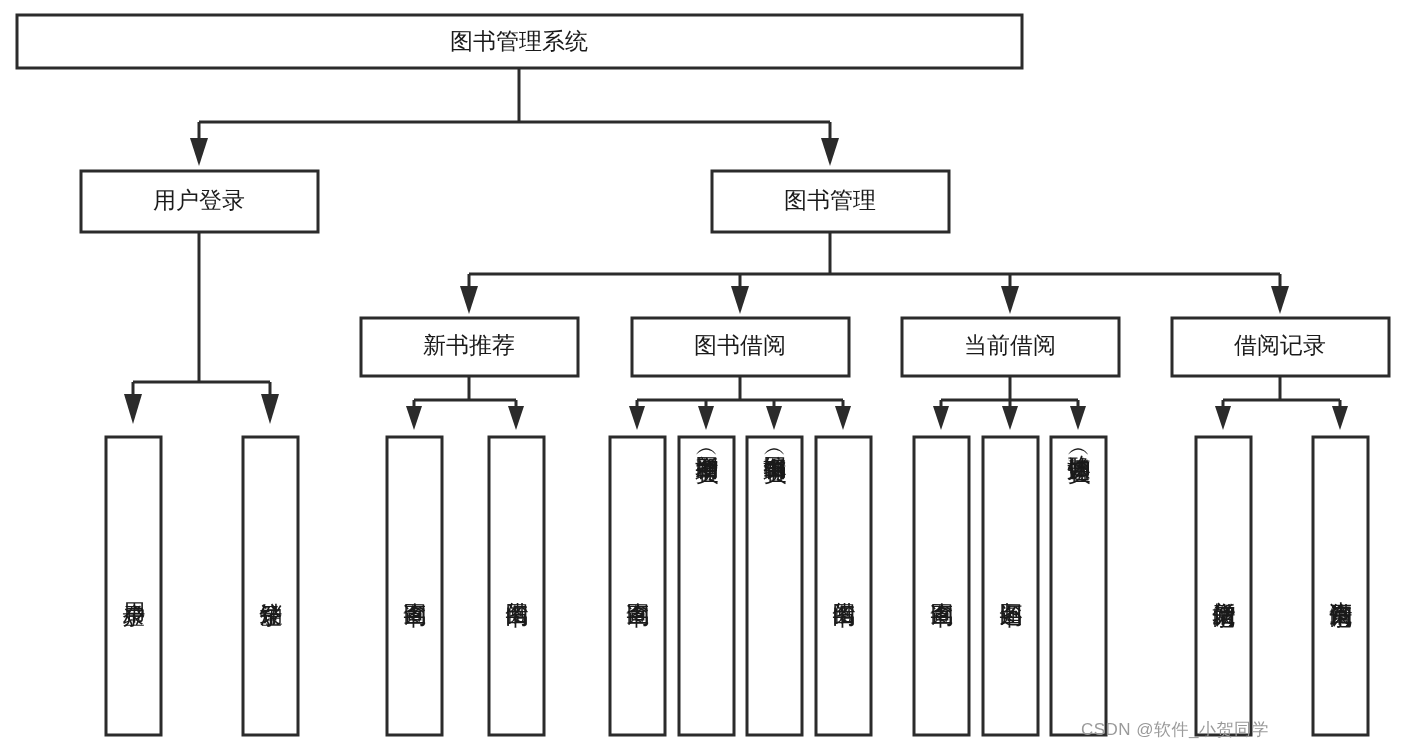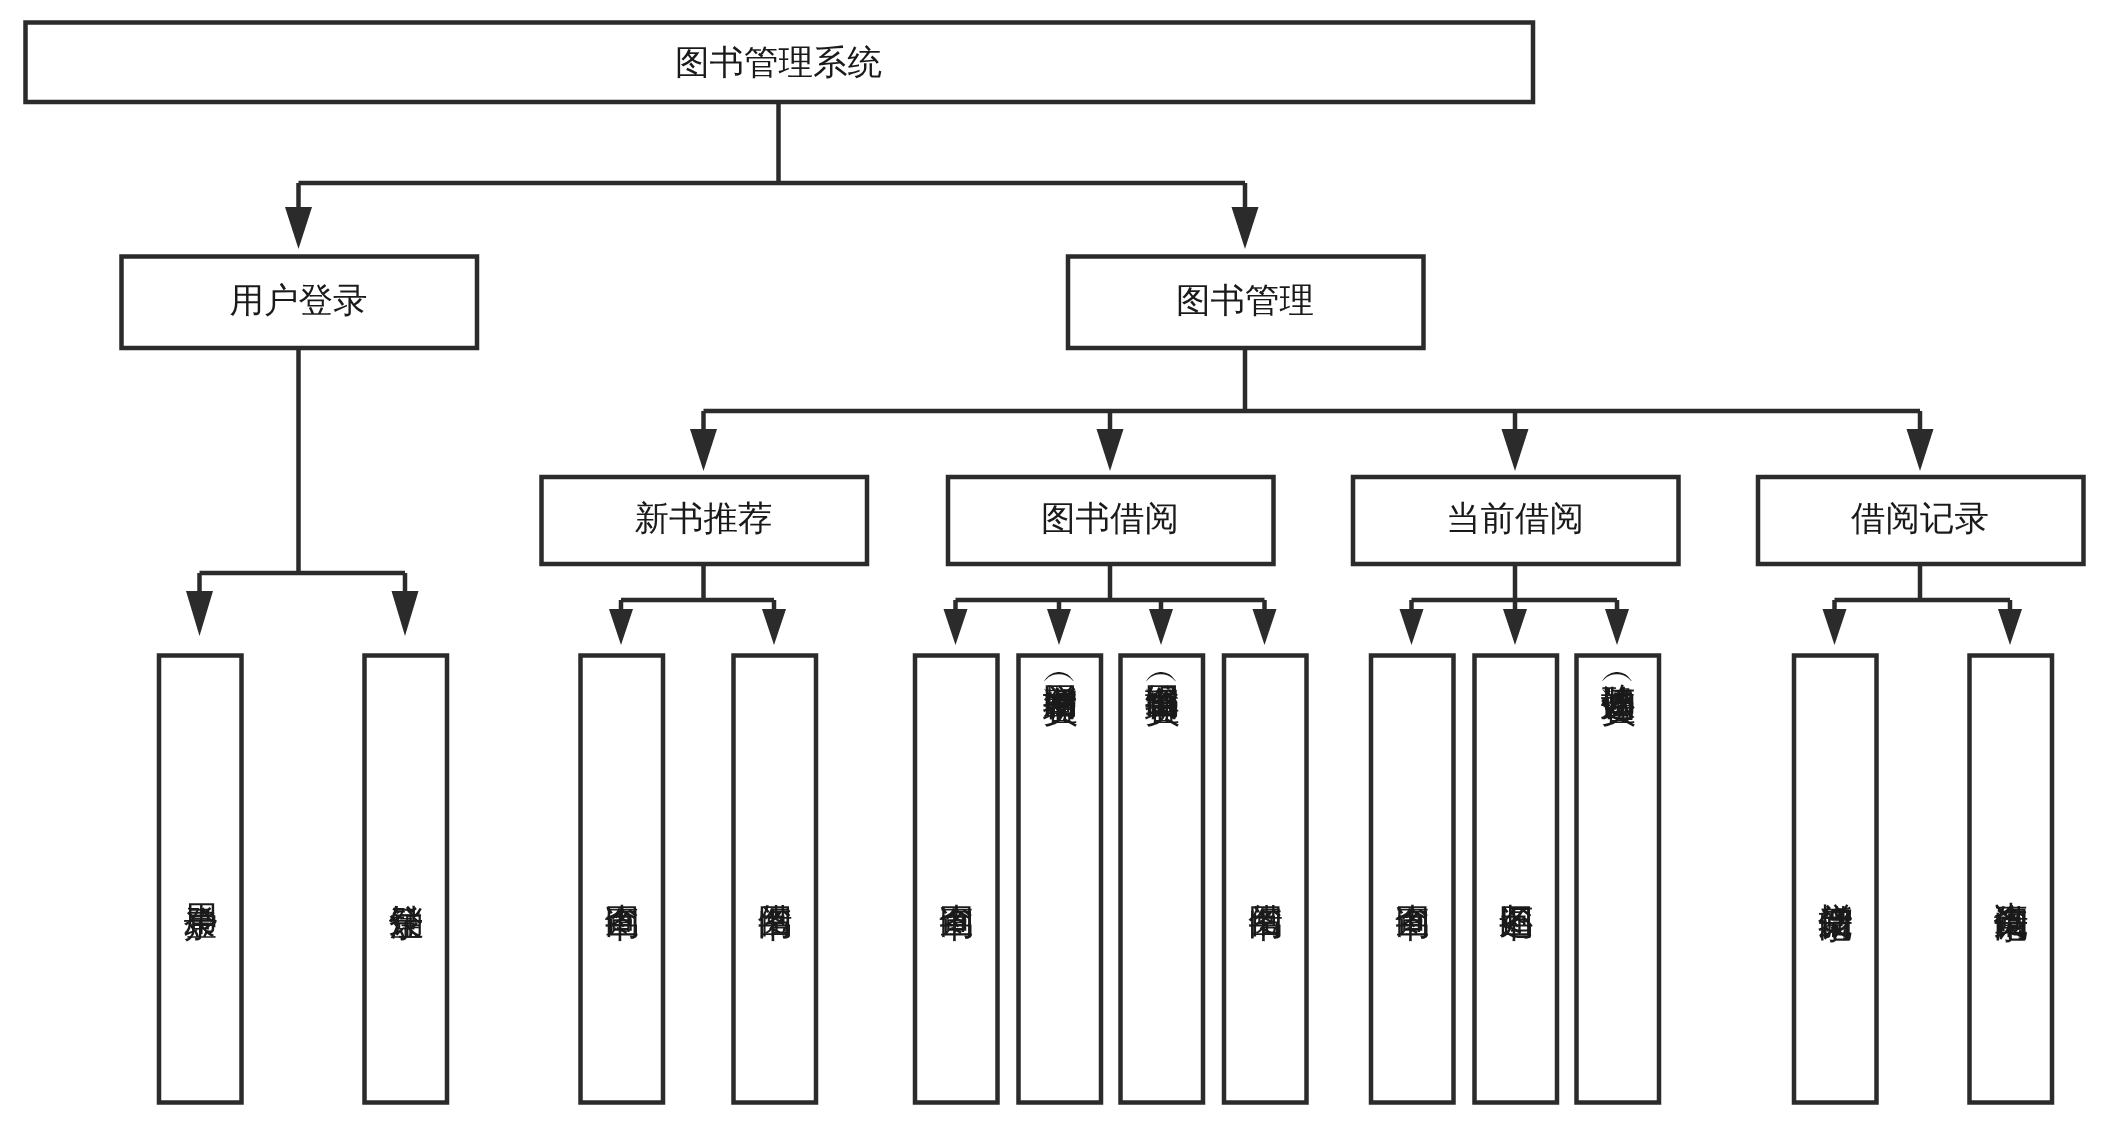--- a/index.html
+++ b/index.html
@@ -248,13 +248,14 @@
     <div class="vlabel">确认归还（管理员）</div>
   </div>
 
   <div class="vlabel-wrap" style="left:1196px; top:437px; width:55px; height:298px;">
     <div class="vlabel">新增借阅记录</div>
   </div>
   <div class="vlabel-wrap" style="left:1313px; top:437px; width:55px; height:298px;">
     <div class="vlabel">查询借阅记录</div>
   </div>
 
+  <div id="watermark">CSDN @软件_小贺同学</div>
 </div>
 
 </body></html>

